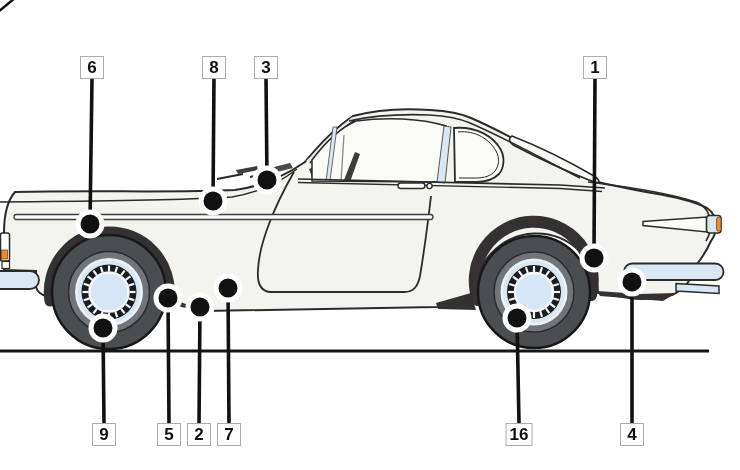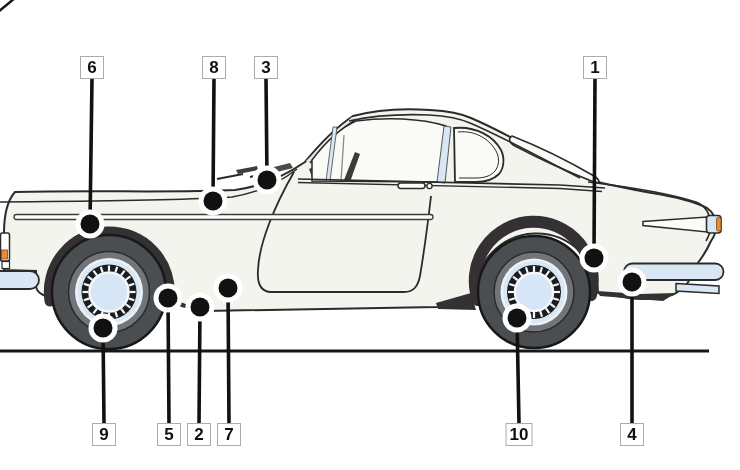--- a/index.html
+++ b/index.html
@@ -199,16 +199,16 @@
 
   <div>
     <div class="callout-box" style="left: 92px; top: 56px;">6</div>
     <div class="callout-box" style="left: 214px; top: 56px;">8</div>
     <div class="callout-box" style="left: 266px; top: 56px;">3</div>
     <div class="callout-box" style="left: 595px; top: 56px;">1</div>
     <div class="callout-box" style="left: 104px; top: 423px;">9</div>
     <div class="callout-box" style="left: 169px; top: 423px;">5</div>
     <div class="callout-box" style="left: 199px; top: 423px;">2</div>
     <div class="callout-box" style="left: 229px; top: 423px;">7</div>
-    <div class="callout-box" style="left: 519px; top: 423px;">10</div>
+    <div class="callout-box" style="left: 519px; top: 423px;">16</div>
     <div class="callout-box" style="left: 632px; top: 423px;">4</div>
   </div>
 </div>
 
 </body></html>

